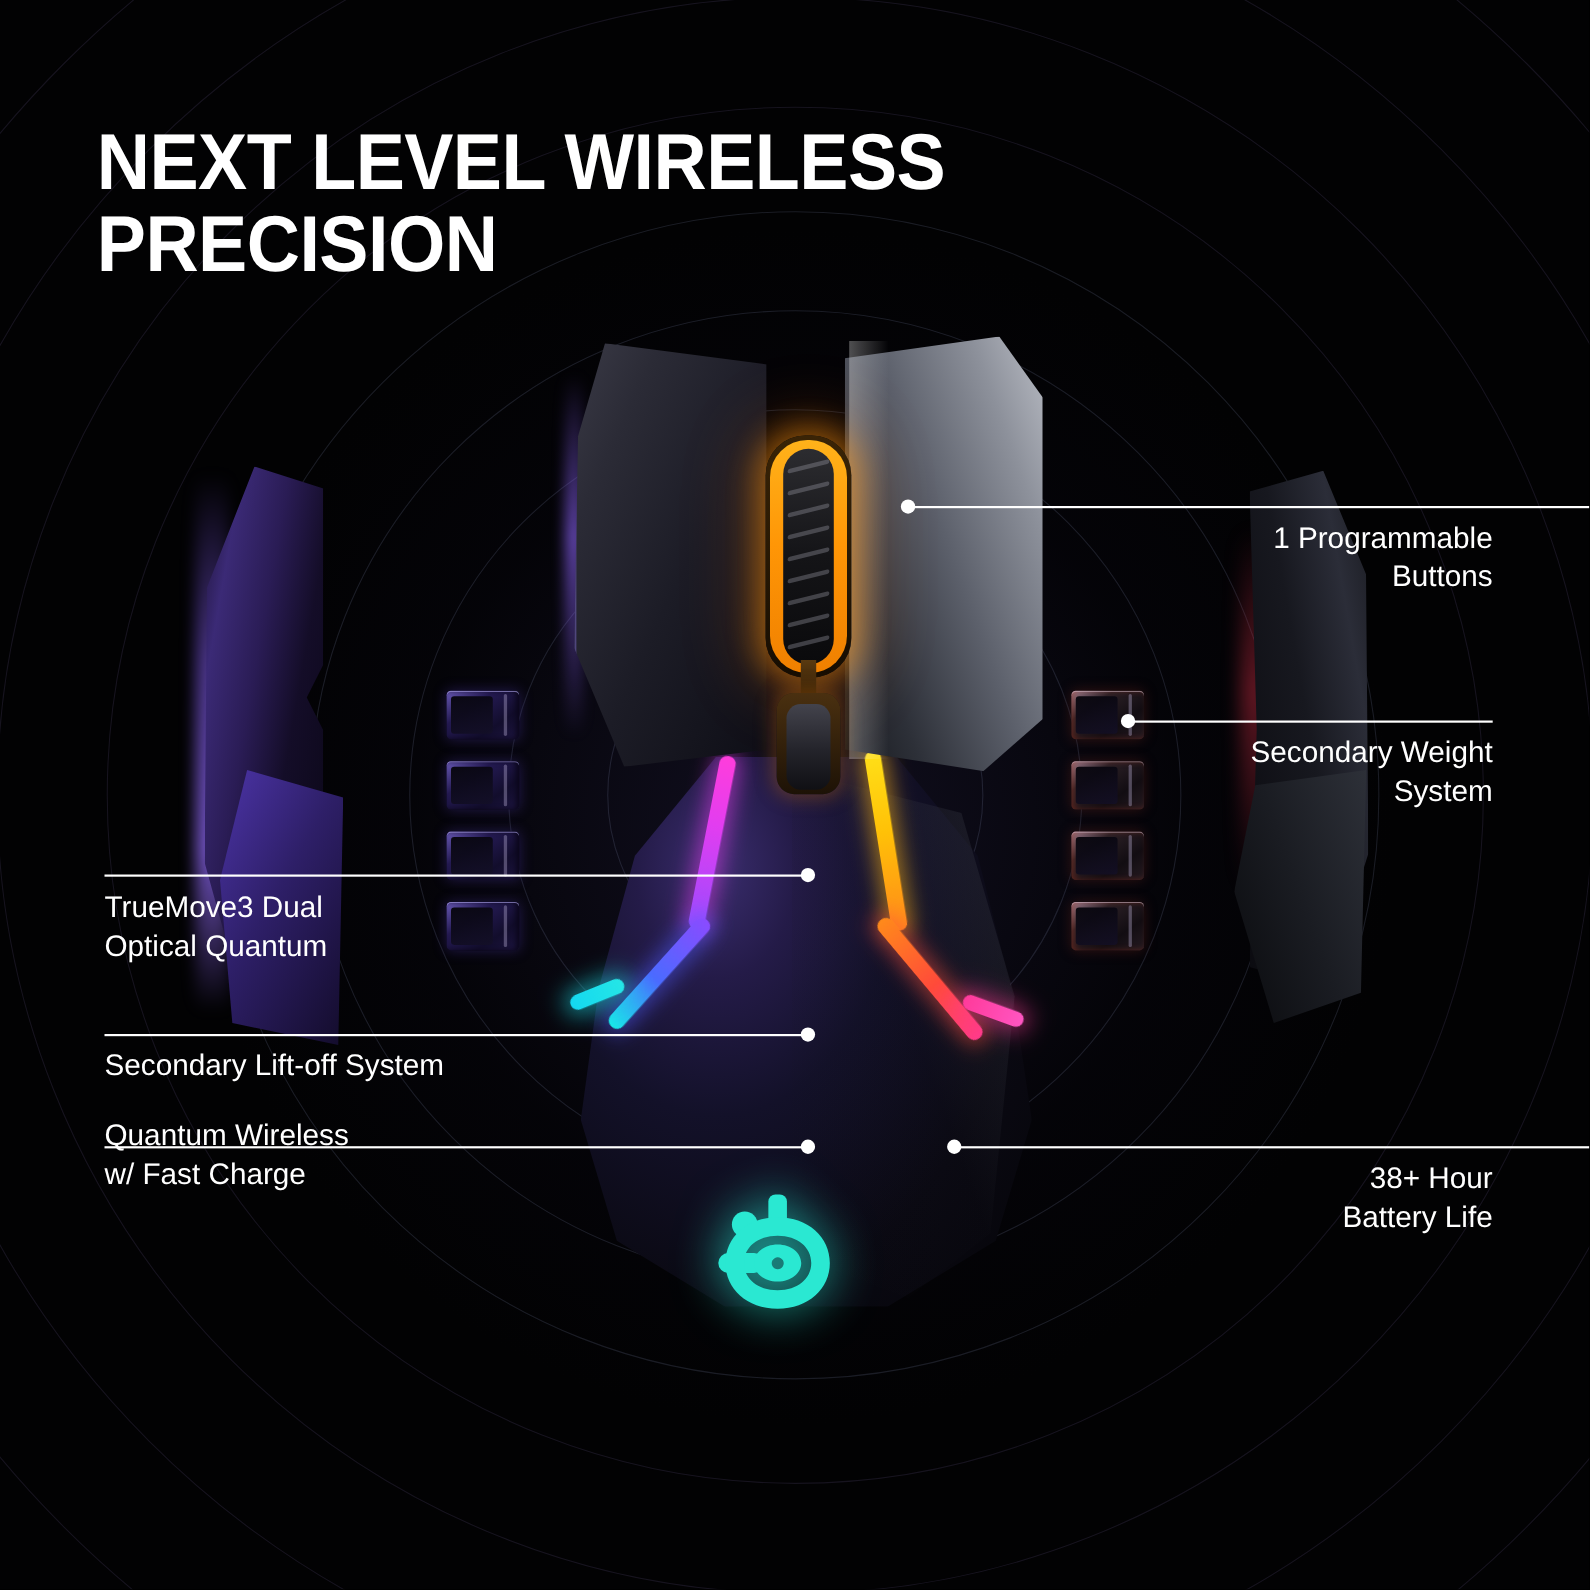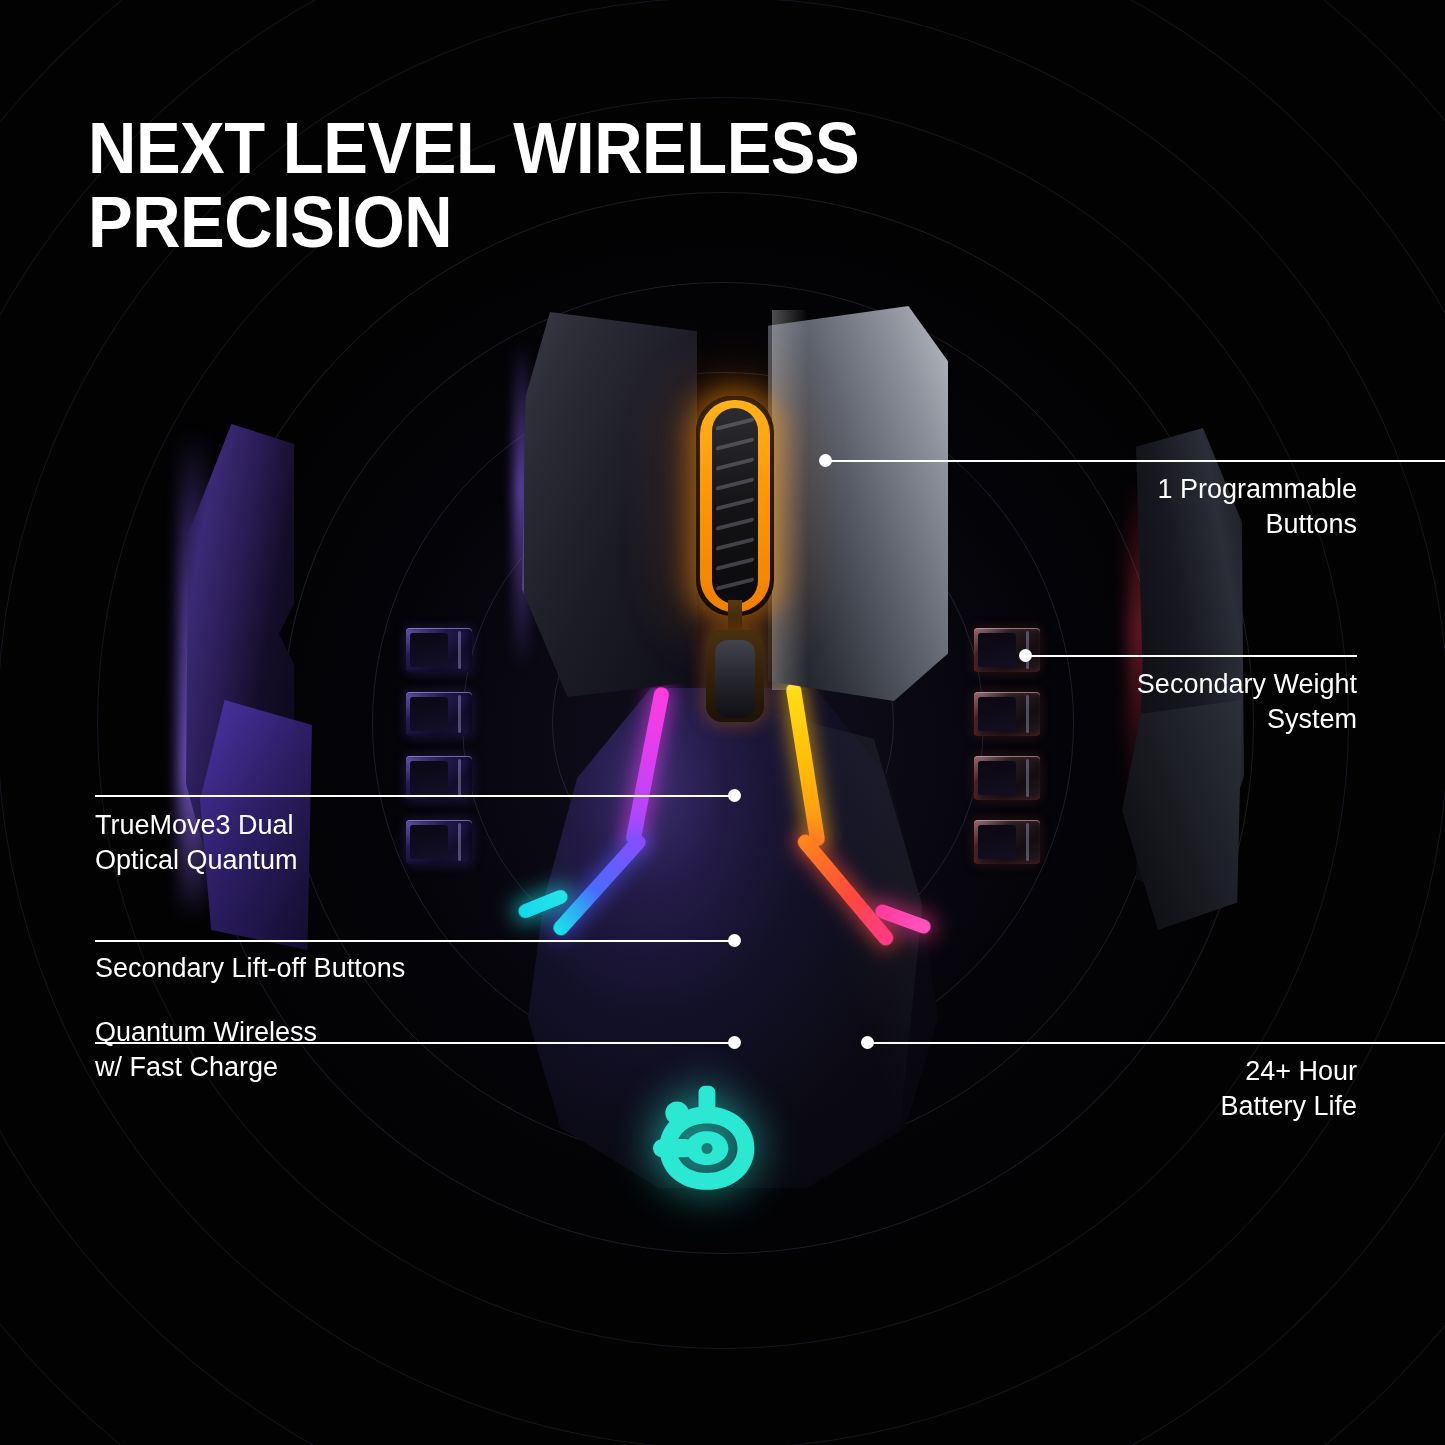--- a/index.html
+++ b/index.html
@@ -271,30 +271,30 @@
   <div>
     <div class="leader" style="left:95px;top:795px;width:640px;"></div>
     <div class="dot" style="left:728px;top:789px;"></div>
     <div class="label l" style="left:95px;top:808px;width:420px;">TrueMove3 Dual
 Optical Quantum</div>
   </div>
 
   <div>
     <div class="leader" style="left:95px;top:940px;width:640px;"></div>
     <div class="dot" style="left:728px;top:934px;"></div>
-    <div class="label l" style="left:95px;top:951px;width:500px;">Secondary Lift-off Buttons</div>
+    <div class="label l" style="left:95px;top:951px;width:500px;">Secondary Lift-off System</div>
   </div>
 
   <div>
     <div class="leader" style="left:95px;top:1042px;width:640px;"></div>
     <div class="dot" style="left:728px;top:1036px;"></div>
     <div class="label l" style="left:95px;top:1015px;width:420px;">Quantum Wireless
 w/ Fast Charge</div>
   </div>
 
   <div>
     <div class="dot" style="left:861px;top:1036px;"></div>
     <div class="leader" style="left:867px;top:1042px;width:578px;"></div>
-    <div class="label r" style="left:1045px;top:1054px;width:312px;">24+ Hour
+    <div class="label r" style="left:1045px;top:1054px;width:312px;">38+ Hour
 Battery Life</div>
   </div>
 
 </div>
 
 </body></html>

